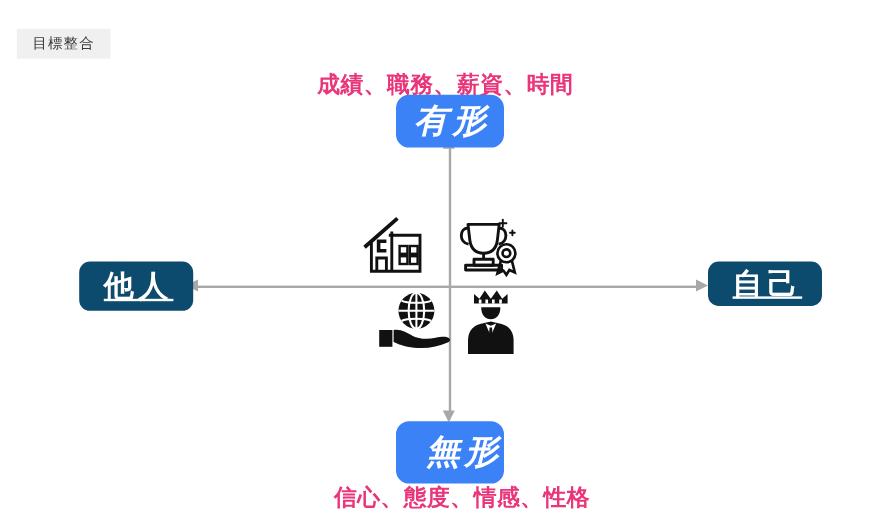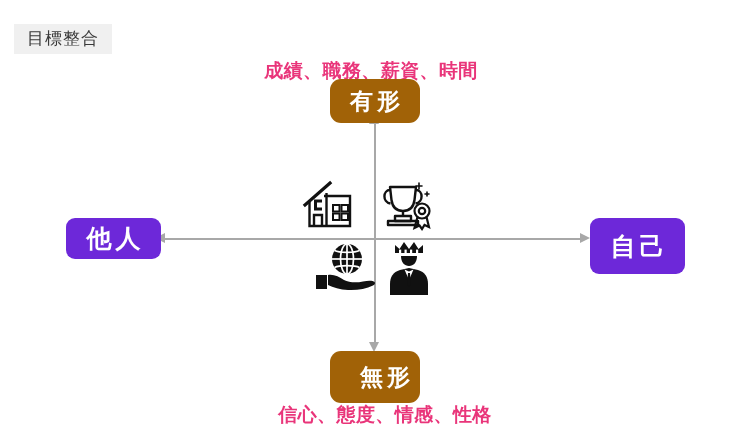--- a/index.html
+++ b/index.html
@@ -15,21 +15,21 @@
     overflow: hidden;
   }
 
   
   #title-badge {
     position: absolute;
     left: 14px;
     top: 24px;
     background: #f0f0f0;
     padding: 6px 13px 7px 13px;
-    font-size: 17px;
+    font-size: 12px;
     line-height: 1;
     color: #3a3a3a;
     letter-spacing: 1px;
     white-space: nowrap;
   }
 
   
   .axis-line {
     position: absolute;
     background: #a8a8a8;
@@ -86,28 +86,30 @@
     display: flex;
     align-items: center;
     justify-content: center;
     color: #ffffff;
     font-weight: bold;
     letter-spacing: 4px;
     text-indent: 4px;
     box-sizing: border-box;
   }
   .pole-pink {
-    background: #a16207;
+    background: #3b82f6;
     border-radius: 11px;
-    font-size: 23px;
+    font-size: 28px;
+    font-style: italic;
   }
   .pole-green {
-    background: #6d28d9;
+    background: #0c4a6e;
     border-radius: 9px;
     font-size: 25px;
+    text-decoration: underline;
   }
   #box-tangible {
     left: 330px;
     top: 79px;
     width: 90px;
     height: 44px;
   }
   #box-intangible {
     left: 330px;
     top: 351px;
@@ -118,21 +120,21 @@
   #box-others {
     left: 66px;
     top: 218px;
     width: 95px;
     height: 41px;
   }
   #box-self {
     left: 590px;
     top: 218px;
     width: 95px;
-    height: 56px;
+    height: 37px;
   }
 
   
   .caption {
     position: absolute;
     color: #e9357a;
     font-size: 19px;
     font-weight: bold;
     letter-spacing: 0.4px;
     white-space: nowrap;

